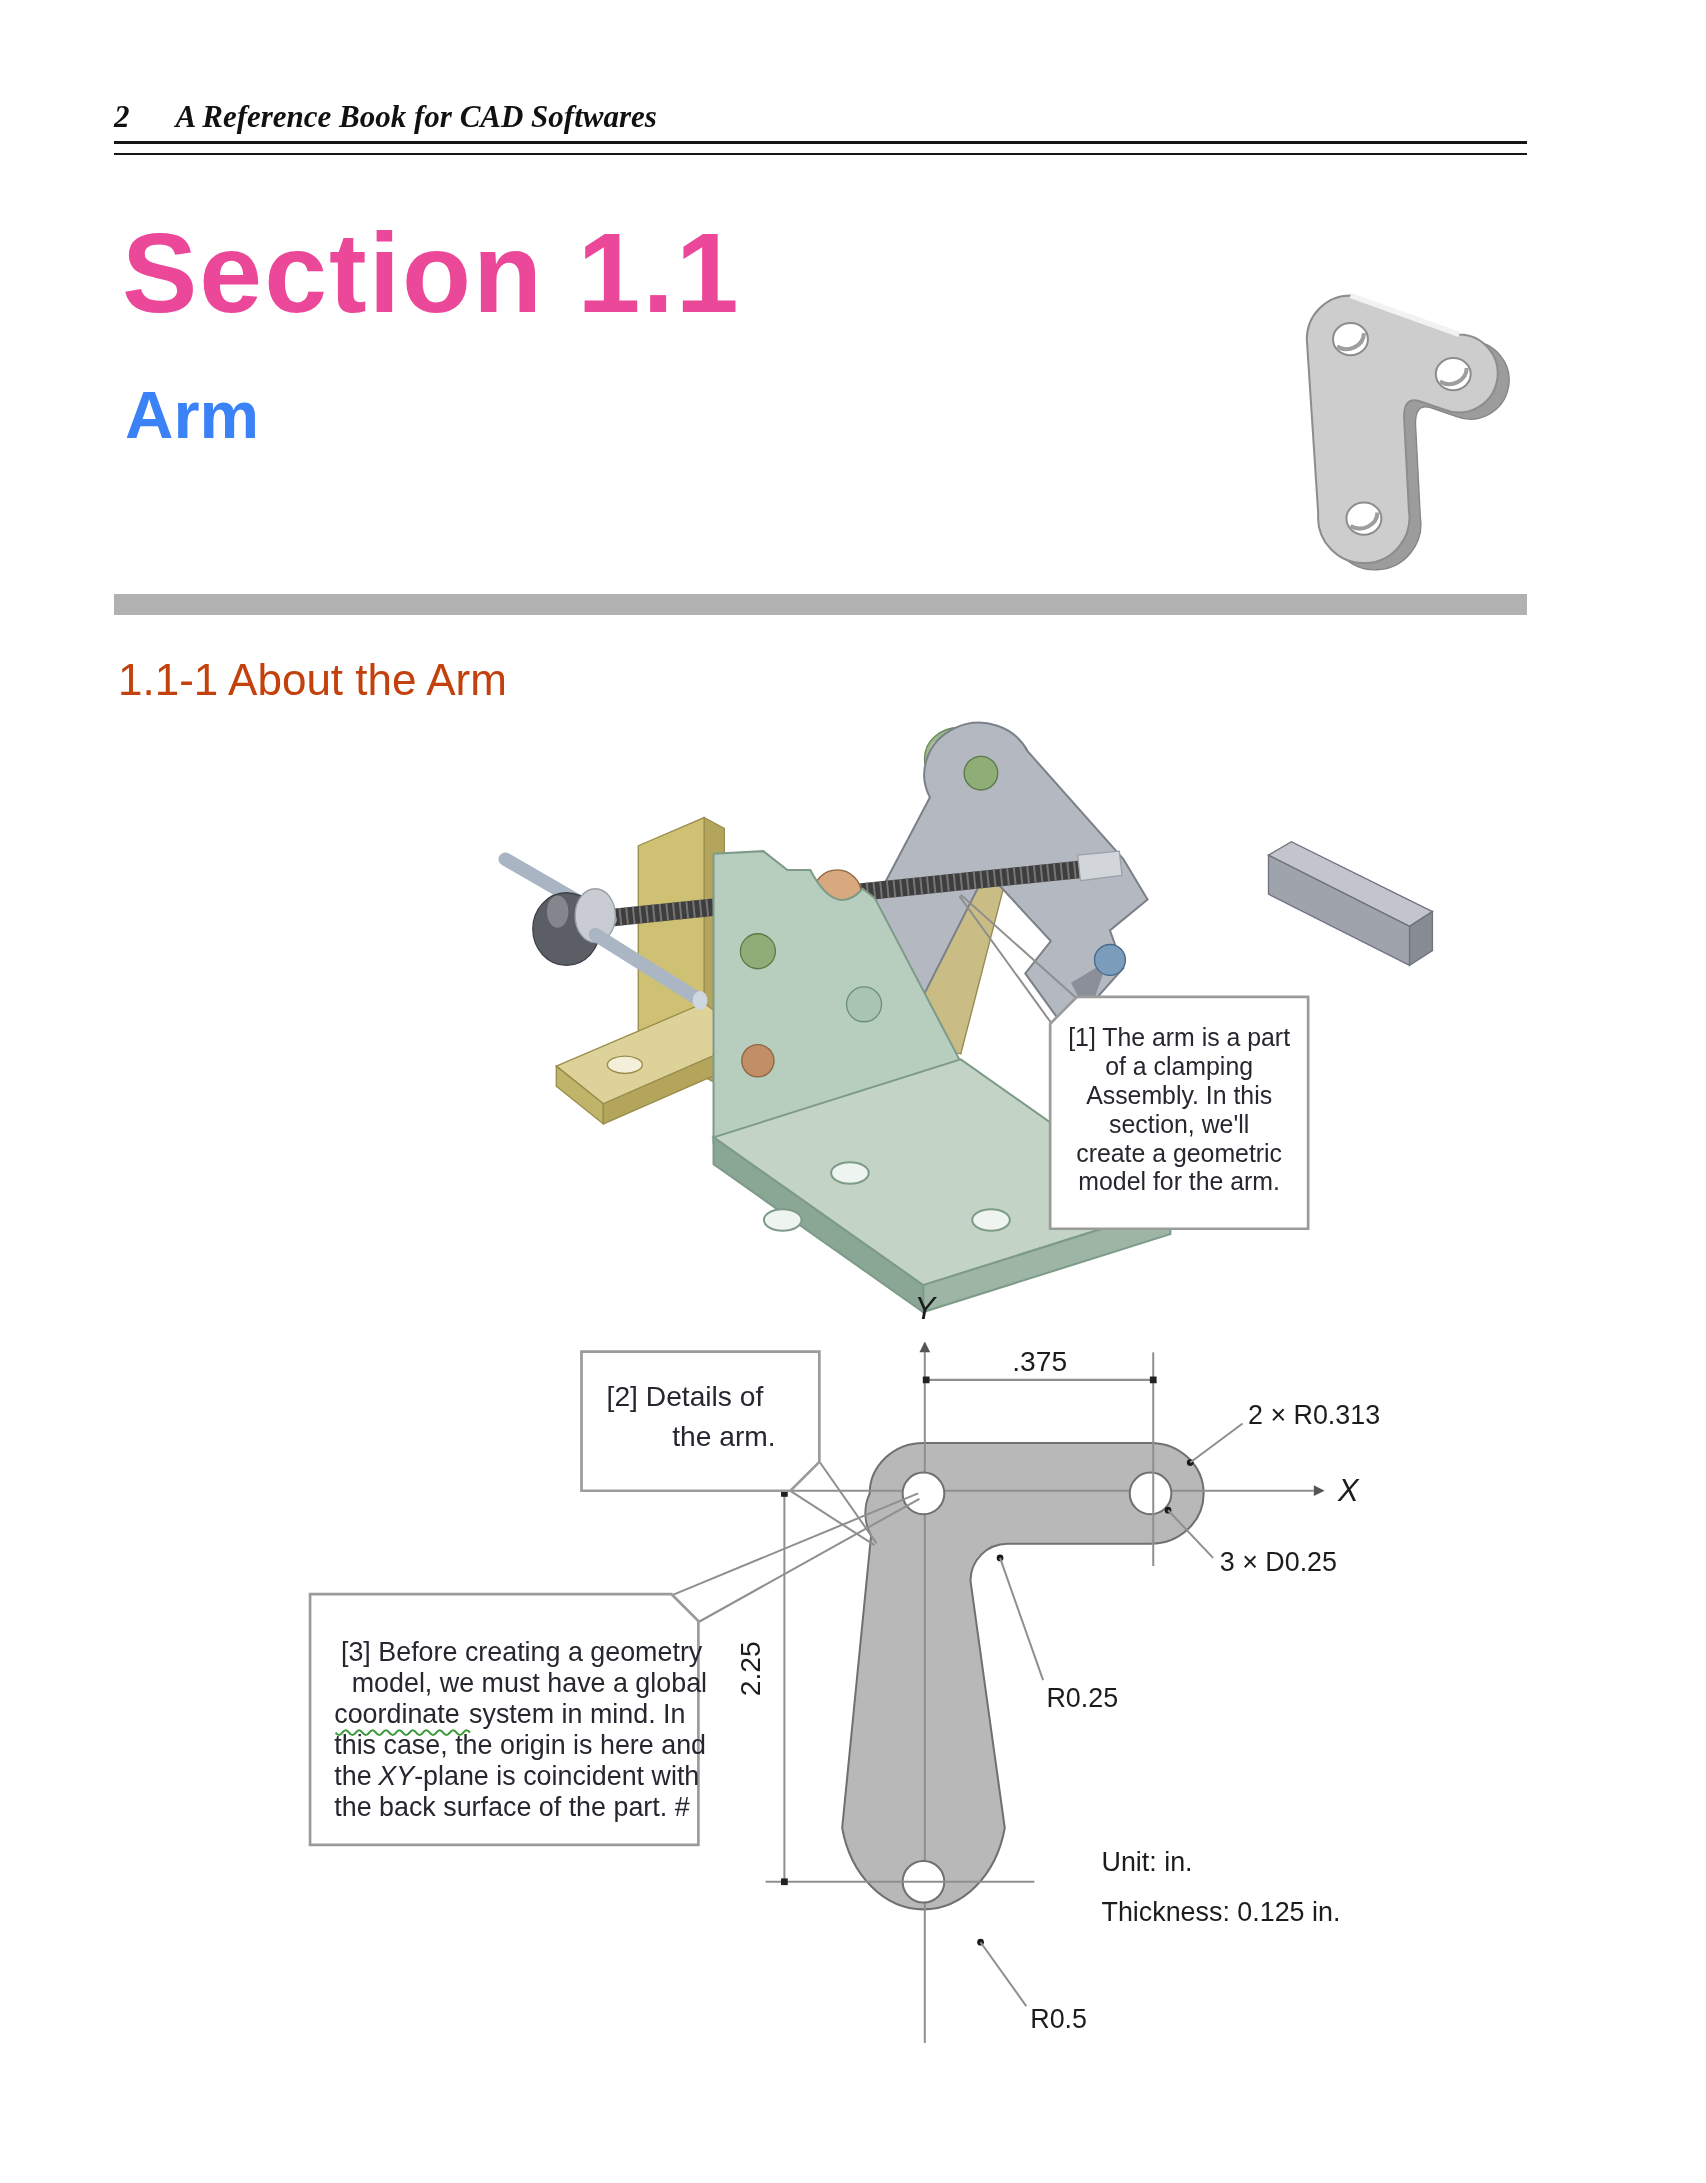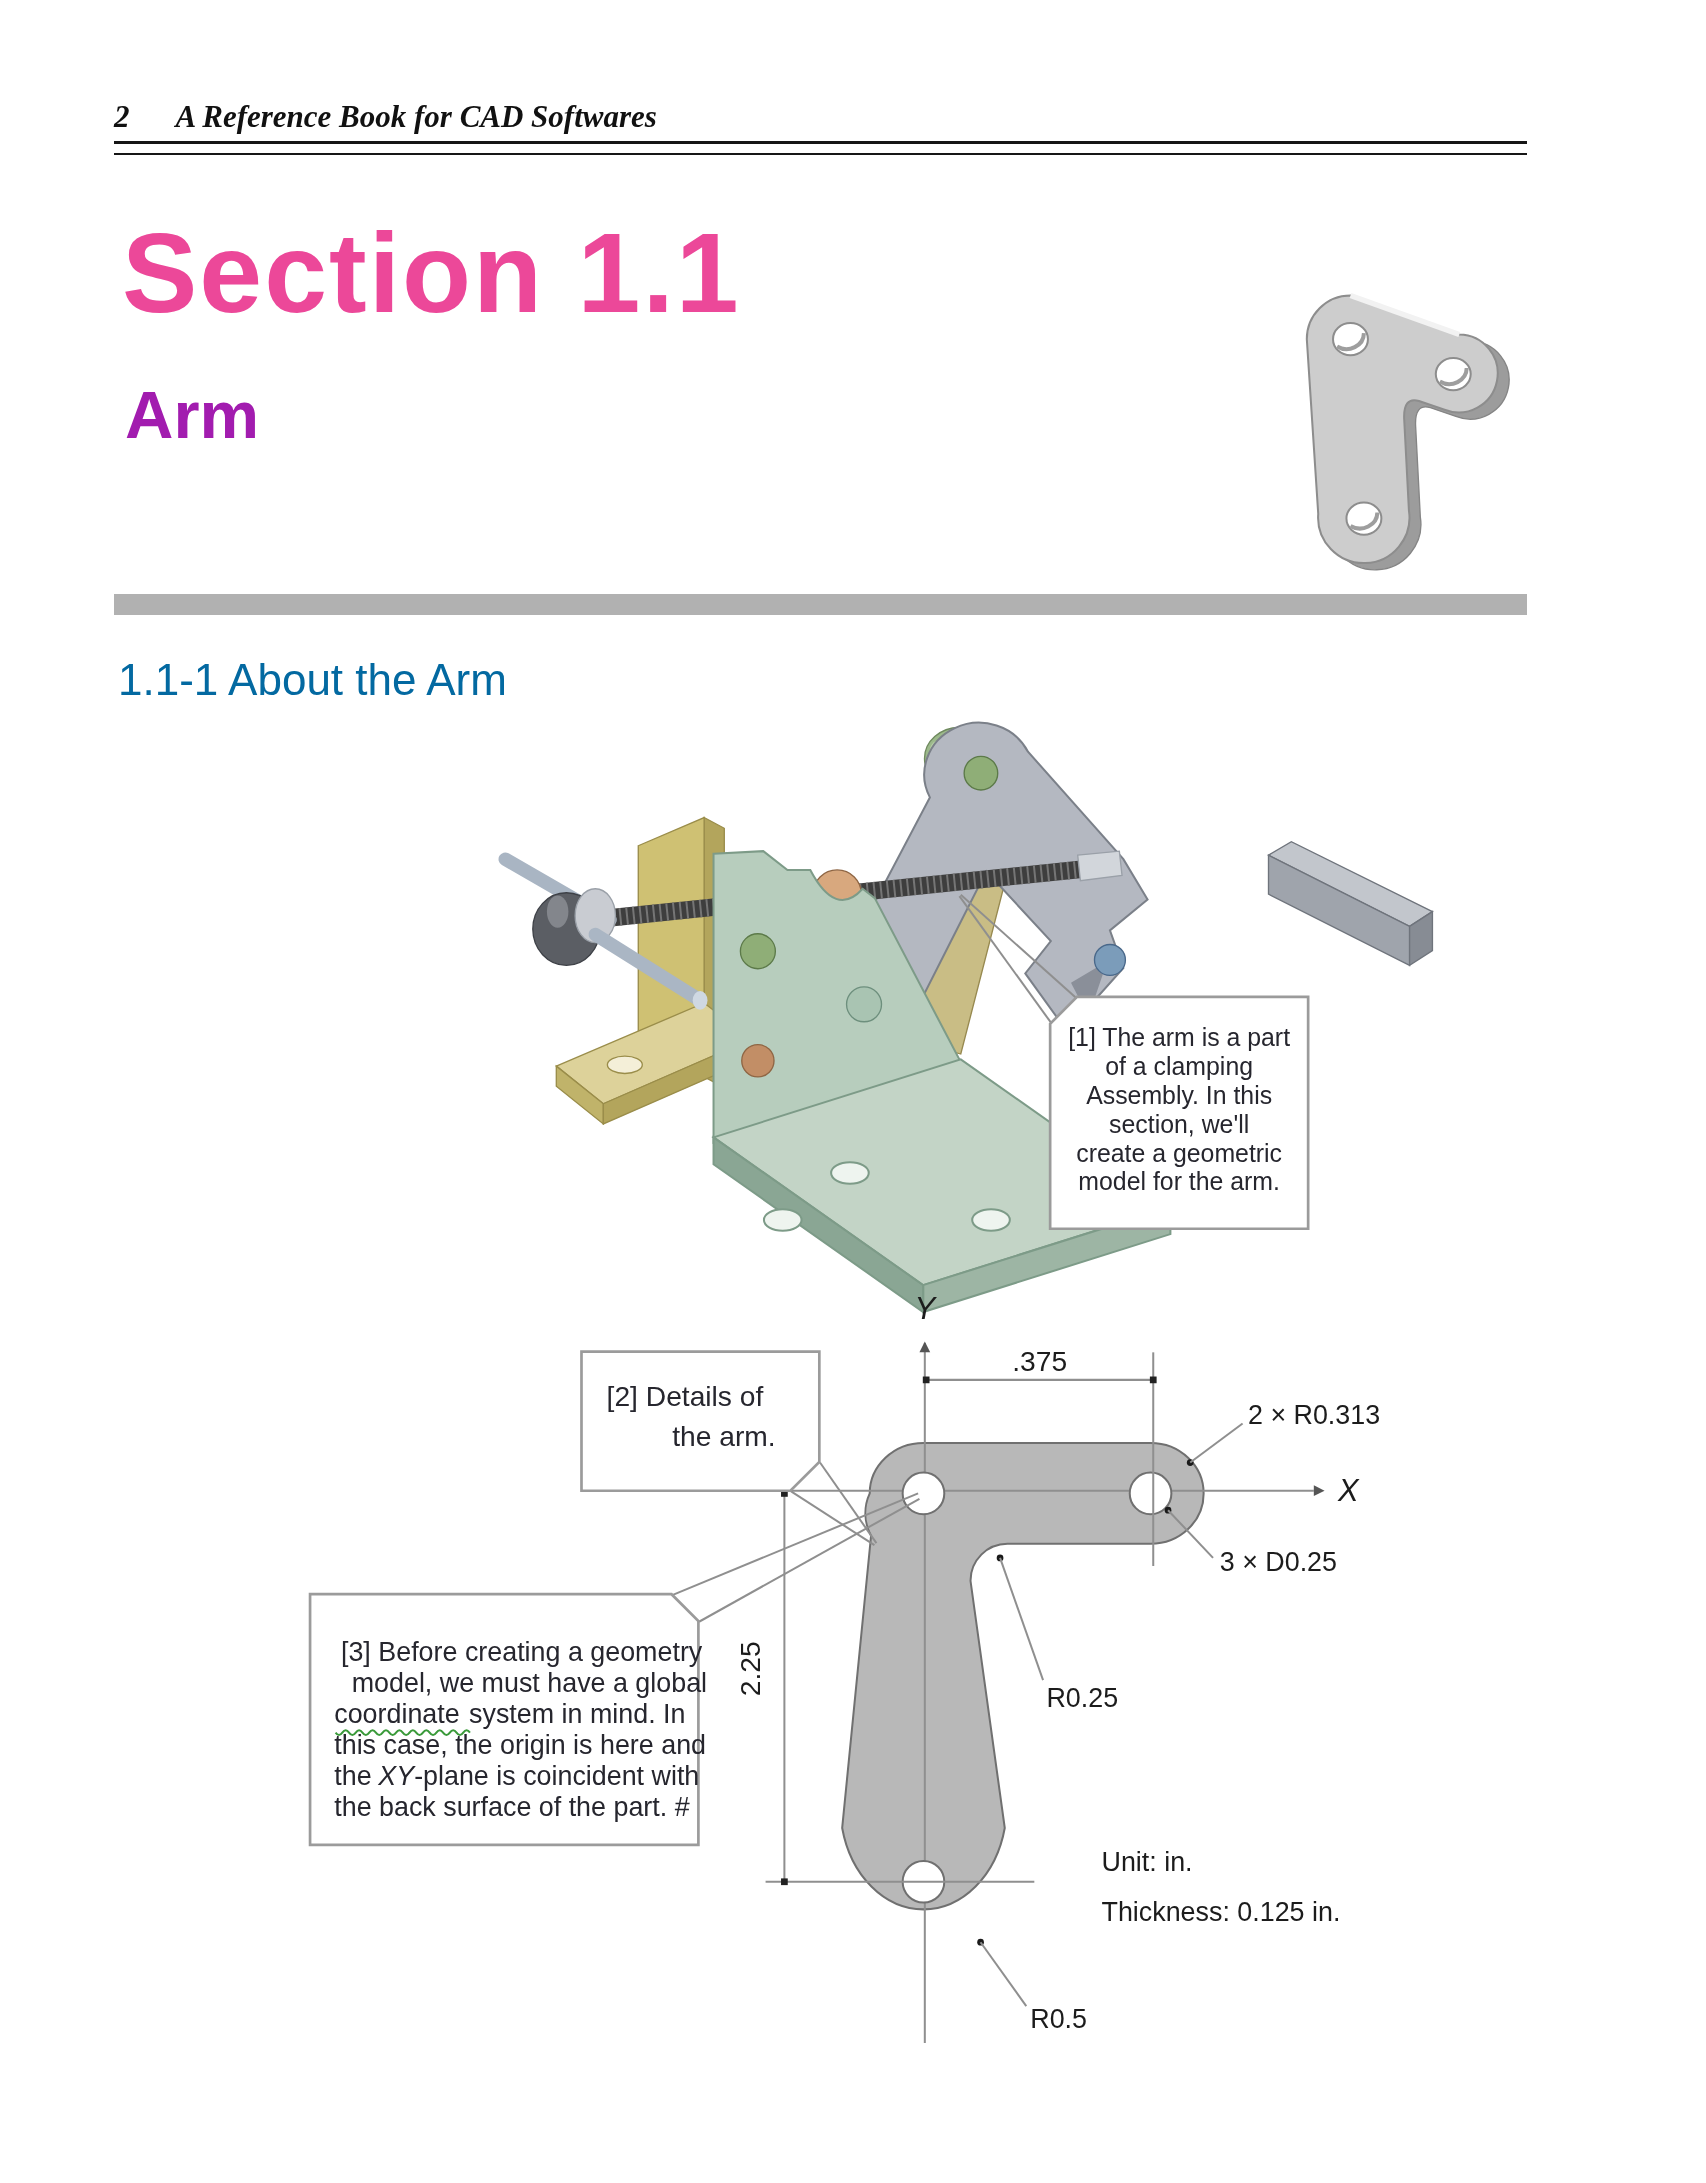--- a/index.html
+++ b/index.html
@@ -8,23 +8,23 @@
   .abs{position:absolute;}
   
   .pg-header{left:114px;top:99px;width:1415px;font-family:"Liberation Serif", serif;
              font-size:31px;color:#111;}
   .pg-num{font-weight:bold;font-style:italic;}
   .pg-title{font-weight:bold;font-style:italic;margin-left:46px;}
   .hdr-rule{left:114px;top:141px;width:1413px;height:8.7px;
             border-top:3.4px solid #161616;border-bottom:2.7px solid #161616;}
   
   .sec-title{left:122px;top:208px;font-size:113px;font-weight:bold;color:#ec4899;letter-spacing:2px;}
-  .sec-sub{left:125px;top:376px;font-size:67px;font-weight:bold;color:#a21caf;}
+  .sec-sub{left:125px;top:376px;font-size:67px;font-weight:bold;color:#3b82f6;}
   .sec-bar{left:114px;top:594px;width:1413px;height:21px;background:#b1b1b1;}
-  .subsec{left:118px;top:655px;font-size:44px;font-weight:400;color:#0369a1;}
+  .subsec{left:118px;top:655px;font-size:44px;font-weight:400;color:#c2410c;}
   svg text{font-family:"Liberation Sans", sans-serif;}
 </style>
 </head>
 <body>
 
 <div class="page">
 
   <div class="abs pg-header">
     <span class="pg-num">2</span><span class="pg-title">A Reference Book for CAD Softwares</span>
   </div>

